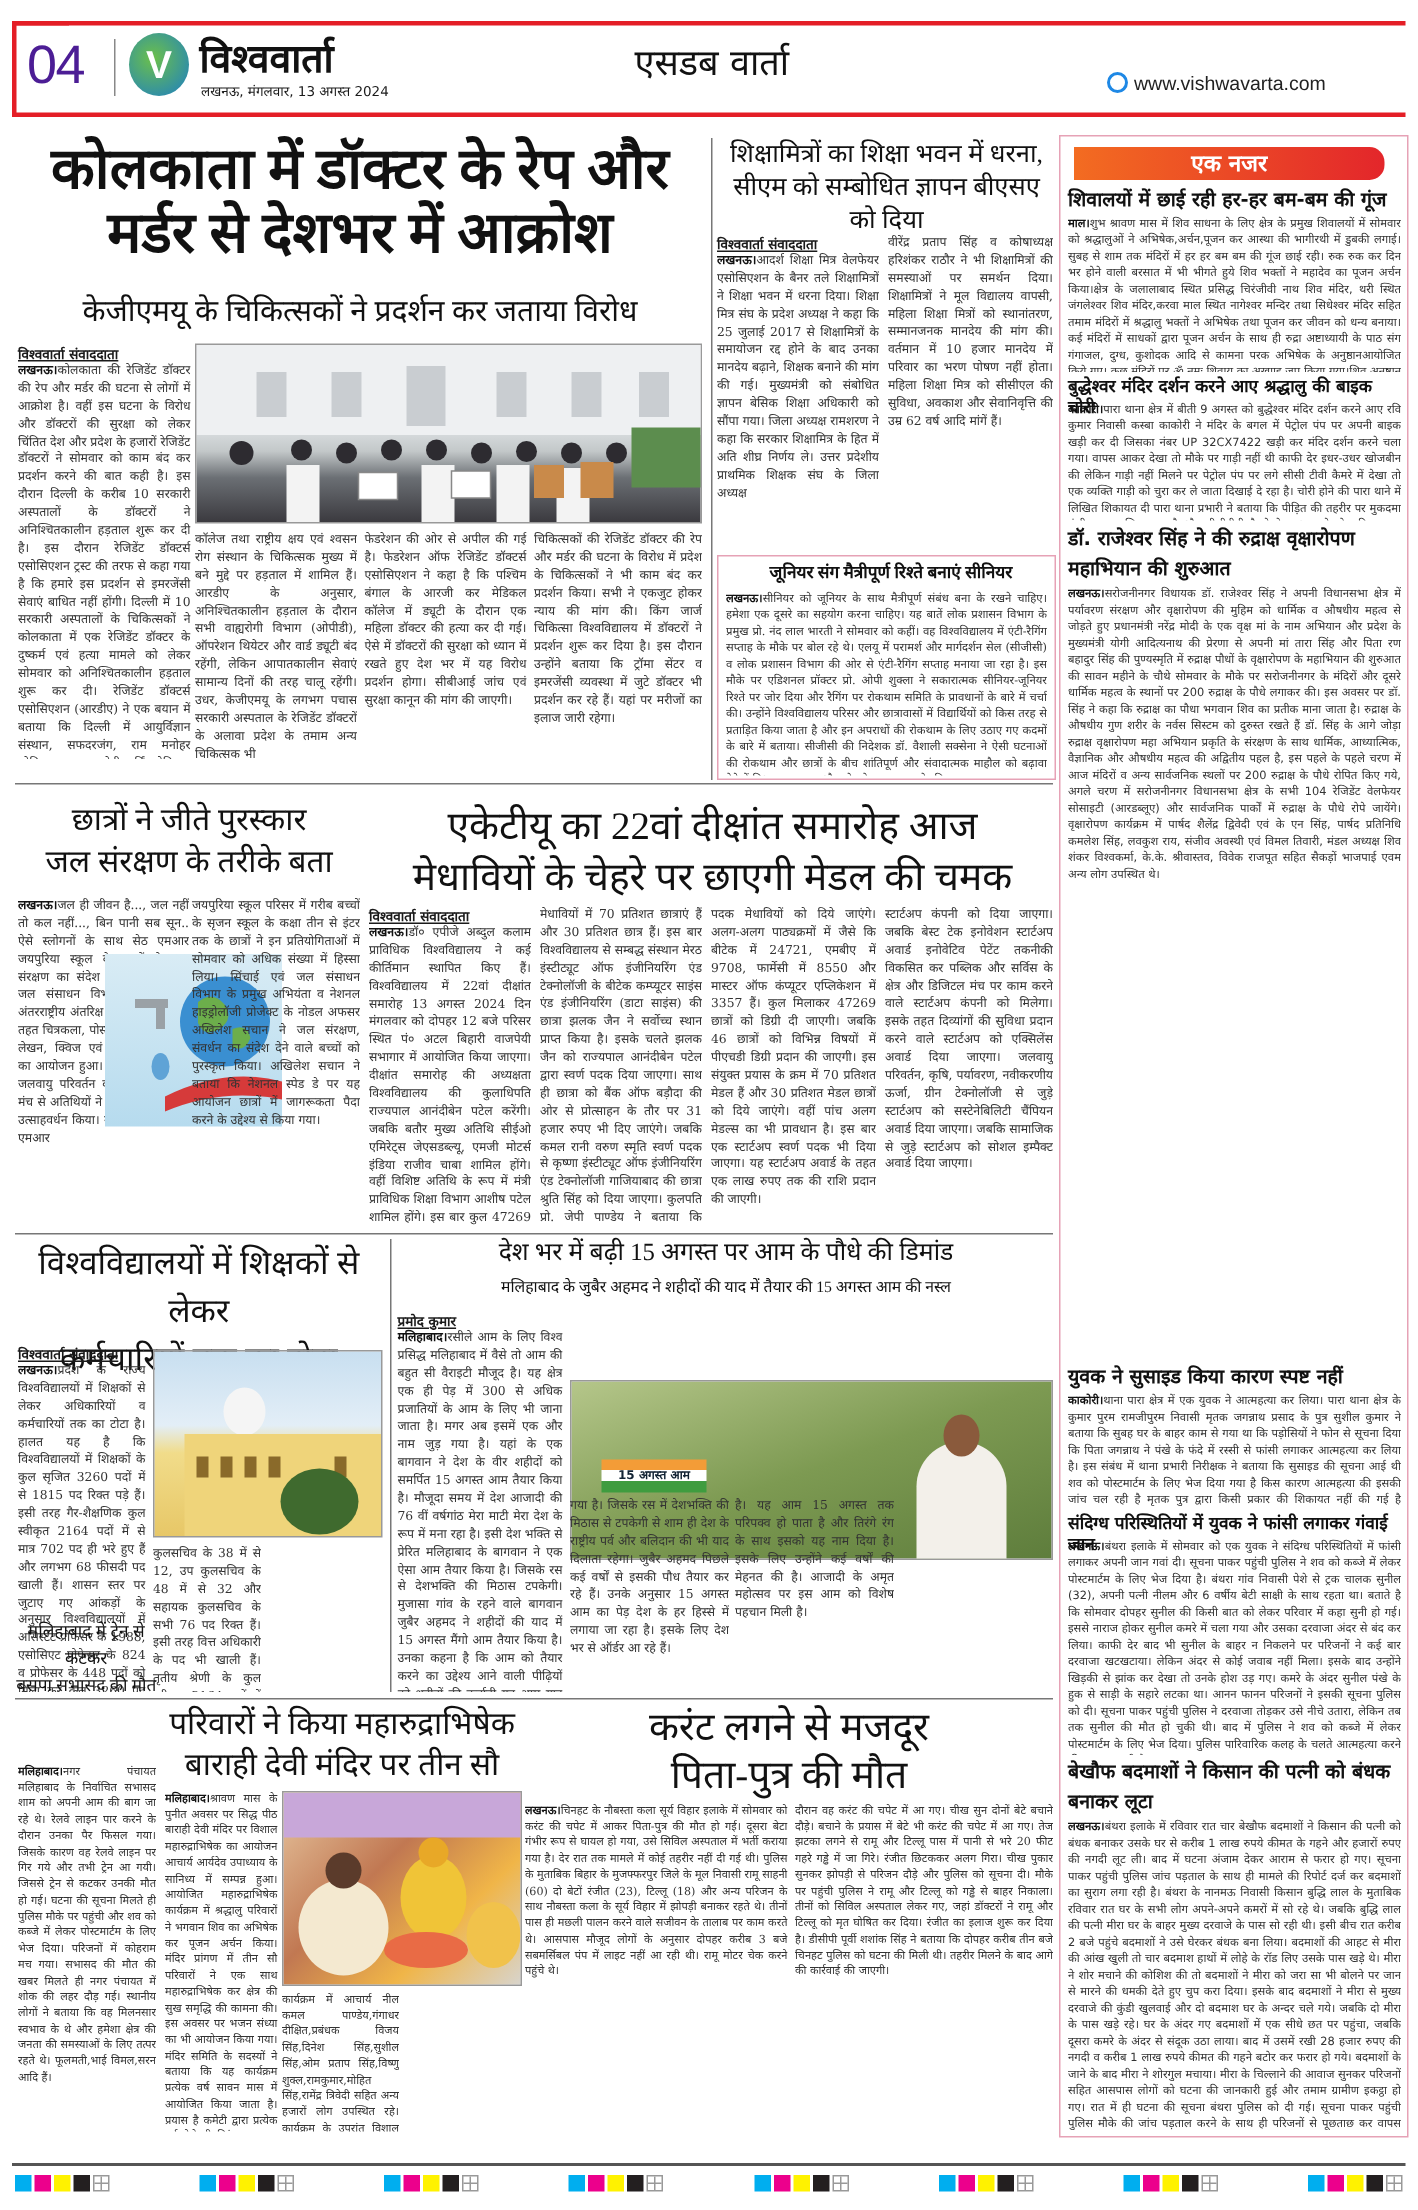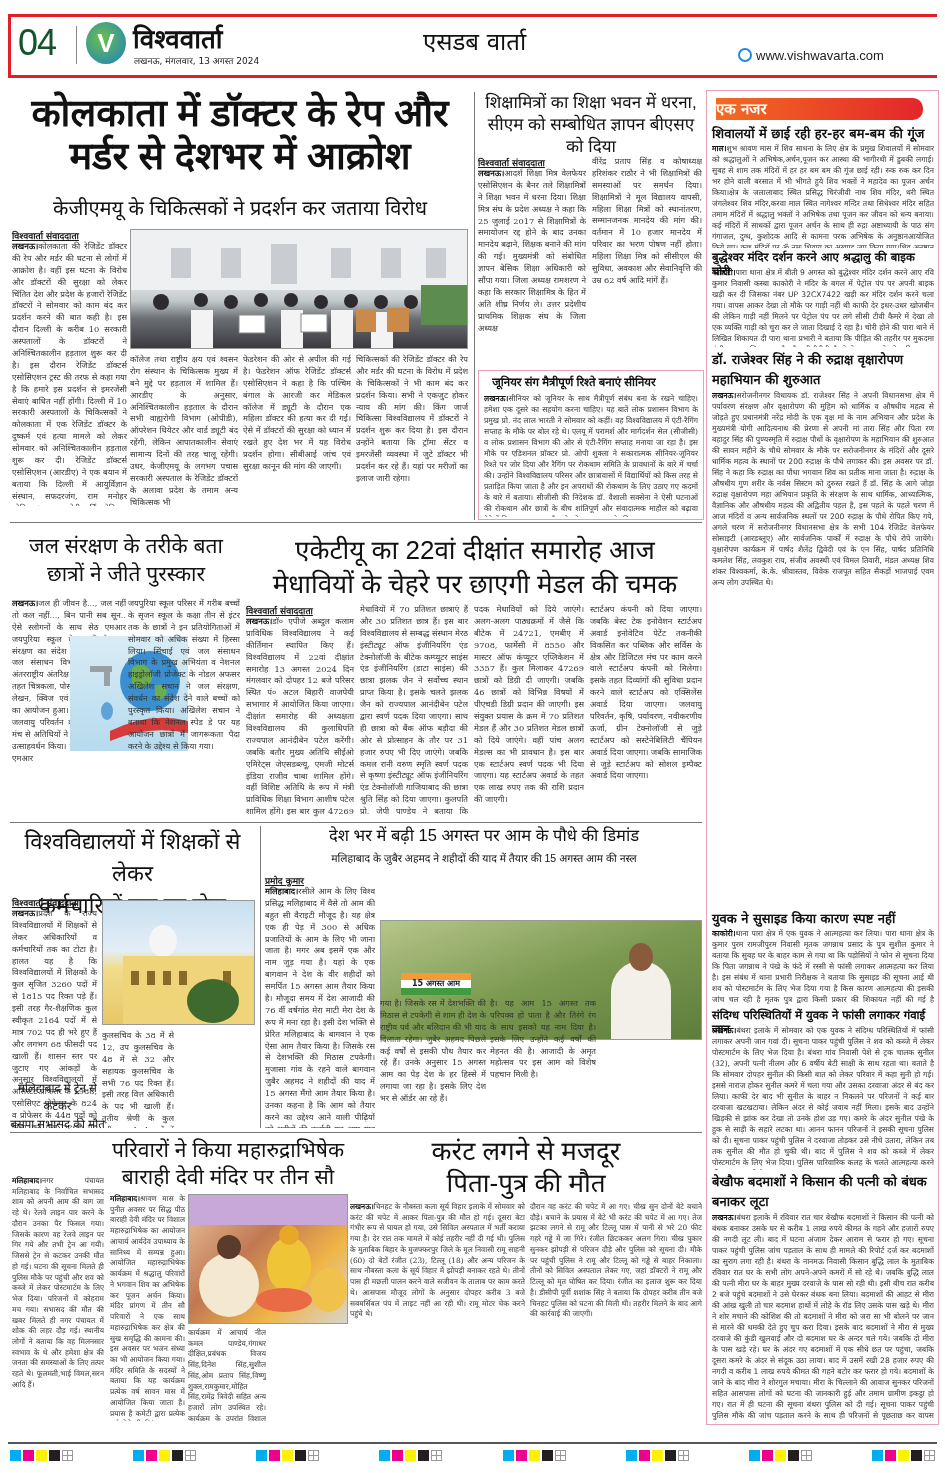--- a/index.html
+++ b/index.html
@@ -1,39 +1,39 @@
 <!DOCTYPE html>
 <html><head>
 <meta charset="utf-8">
 <style>
 *{box-sizing:border-box;margin:0;padding:0}
 body{width:945px;height:1473px;background:#fff;font-family:"DejaVu Serif",serif;color:#1a1a1a;overflow:hidden;position:relative}
 .abs{position:absolute}
 
 #mast{left:8px;top:14px;width:929px;height:64px;border-left:3px solid #e41e26;border-top:3px solid #e41e26;border-bottom:3px solid #e41e26}
 #mast:before{content:"";position:absolute;left:-3px;top:-3px;width:38px;height:3px;background:#e41e26}
-#pgno{left:18px;top:22px;font:36px "Liberation Sans",sans-serif;letter-spacing:-1px;color:#14532d}
+#pgno{left:18px;top:22px;font:36px "Liberation Sans",sans-serif;letter-spacing:-1px;color:#4c1d95}
 #mastdiv{left:76px;top:26px;width:1px;height:38px;background:#888}
 #logo{left:86px;top:22px;width:40px;height:42px;border-radius:50%;background:radial-gradient(circle at 40% 40%,#6cc04a,#1b7dc6);display:flex;align-items:center;justify-content:center;color:#fff;font:bold 26px "Liberation Sans",sans-serif}
 #brand{left:133px;top:20px;font:bold 26px "DejaVu Sans",sans-serif;color:#111}
 #dateline{left:134px;top:54px;font:9px "DejaVu Sans",sans-serif}
 #section{left:423px;top:24px;font:24px "DejaVu Sans",sans-serif;color:#111}
 #web{left:738px;top:48px;font:13px "Liberation Sans",sans-serif;color:#222}
 #ie{display:inline-block;width:14px;height:14px;border-radius:50%;border:2px solid #1e88e5;margin-right:4px;vertical-align:-2px}
 
-.hl{font-family:Liberation Sans, sans-serif;color:#111;text-align:center;line-height:1.1}
+.hl{font-family:Liberation Serif, serif;color:#111;text-align:center;line-height:1.1}
 .by{font:bold 9px "DejaVu Sans",sans-serif;text-decoration:underline}
 .txt{font:8.2px/1.45 "DejaVu Serif",serif;color:#333;text-align:justify;overflow:hidden}
 .txt b{font-weight:bold;color:#111}
 .photo{overflow:hidden;border:1px solid #999}
 .vr{width:1px;background:#777}
 .hr{height:1px;background:#777}
 
 #side{left:706px;top:90px;width:233px;height:1335px;border:1px solid #e6a2b6;background:#fff}
-#nazar{left:716px;top:98px;width:207px;height:22px;background:linear-gradient(90deg,#f36c21,#e3262b);border-radius:0 10px 10px 0;color:#fff;font:bold 15px "DejaVu Sans",sans-serif;text-align:left;line-height:22px}
+#nazar{left:716px;top:98px;width:207px;height:22px;background:linear-gradient(90deg,#f36c21,#e3262b);border-radius:0 10px 10px 0;color:#fff;font:bold 15px "DejaVu Sans",sans-serif;text-align:center;line-height:22px}
 .sh{font:bold 13px "DejaVu Sans",sans-serif;color:#111;line-height:1.2}
 .stxt{font:7.6px/1.45 "DejaVu Sans",sans-serif;color:#333;text-align:justify;overflow:hidden}
 .stxt b{color:#111}
 .box{border:1px solid #e6a2b6}
 
 .reg{display:flex;gap:2px;align-items:center}
 .reg span{display:inline-block;width:11px;height:11px}
 .c{background:#00aeef}.m{background:#ec008c}.y{background:#fff200}.k{background:#231f20}
 .grid{border:1px solid #999;background:linear-gradient(#999,#999) center/1px 100% no-repeat,linear-gradient(#999,#999) center/100% 1px no-repeat}
 </style>
@@ -95,28 +95,28 @@
 <div class="abs txt" style="left:243px;top:354px;width:108px;height:152px">फेडरेशन की ओर से अपील की गई है। फेडरेशन ऑफ रेजिडेंट डॉक्टर्स एसोसिएशन ने कहा है कि पश्चिम बंगाल के आरजी कर मेडिकल कॉलेज में ड्यूटी के दौरान एक महिला डॉक्टर की हत्या कर दी गई। ऐसे में डॉक्टरों की सुरक्षा को ध्यान में रखते हुए देश भर में यह विरोध प्रदर्शन होगा। सीबीआई जांच एवं सुरक्षा कानून की मांग की जाएगी।</div>
 <div class="abs txt" style="left:356px;top:354px;width:112px;height:152px">चिकित्सकों की रेजिडेंट डॉक्टर की रेप और मर्डर की घटना के विरोध में प्रदेश के चिकित्सकों ने भी काम बंद कर प्रदर्शन किया। सभी ने एकजुट होकर न्याय की मांग की। किंग जार्ज चिकित्सा विश्वविद्यालय में डॉक्टरों ने प्रदर्शन शुरू कर दिया है। इस दौरान उन्होंने बताया कि ट्रॉमा सेंटर व इमरजेंसी व्यवस्था में जुटे डॉक्टर भी प्रदर्शन कर रहे हैं। यहां पर मरीजों का इलाज जारी रहेगा।</div>
 <div class="abs vr" style="left:474px;top:92px;height:428px"></div>
 
 <div class="abs hl" style="left:480px;top:92px;width:222px;font-size:17px;line-height:1.28">शिक्षामित्रों का शिक्षा भवन में धरना, सीएम को सम्बोधित ज्ञापन बीएसए को दिया</div>
 <div class="abs by" style="left:478px;top:156px">विश्ववार्ता संवाददाता</div>
 <div class="abs txt" style="left:478px;top:168px;width:108px;height:198px"><b>लखनऊ।</b><span>आदर्श शिक्षा मित्र वेलफेयर एसोसिएशन के बैनर तले शिक्षामित्रों ने शिक्षा भवन में धरना दिया। शिक्षा मित्र संघ के प्रदेश अध्यक्ष ने कहा कि 25 जुलाई 2017 से शिक्षामित्रों के समायोजन रद्द होने के बाद उनका मानदेय बढ़ाने, शिक्षक बनाने की मांग की गई। मुख्यमंत्री को संबोधित ज्ञापन बेसिक शिक्षा अधिकारी को सौंपा गया। जिला अध्यक्ष रामशरण ने कहा कि सरकार शिक्षामित्र के हित में अति शीघ्र निर्णय ले। उत्तर प्रदेशीय प्राथमिक शिक्षक संघ के जिला अध्यक्ष</span></div>
 <div class="abs txt" style="left:592px;top:156px;width:110px;height:210px">वीरेंद्र प्रताप सिंह व कोषाध्यक्ष हरिशंकर राठौर ने भी शिक्षामित्रों की समस्याओं पर समर्थन दिया। शिक्षामित्रों ने मूल विद्यालय वापसी, महिला शिक्षा मित्रों को स्थानांतरण, सम्मानजनक मानदेय की मांग की। वर्तमान में 10 हजार मानदेय में परिवार का भरण पोषण नहीं होता। महिला शिक्षा मित्र को सीसीएल की सुविधा, अवकाश और सेवानिवृत्ति की उम्र 62 वर्ष आदि मांगें हैं।</div>
 
 <div class="abs box" style="left:478px;top:370px;width:226px;height:150px"></div>
-<div class="abs hl" style="left:464px;top:376px;width:220px;font-size:11.5px;font-weight:bold">जूनियर संग मैत्रीपूर्ण रिश्ते बनाएं सीनियर</div>
+<div class="abs hl" style="left:484px;top:376px;width:220px;font-size:11.5px;font-weight:bold">जूनियर संग मैत्रीपूर्ण रिश्ते बनाएं सीनियर</div>
 <div class="abs txt" style="left:484px;top:393px;width:214px;height:124px;font-size:7.6px"><b>लखनऊ।</b><span>सीनियर को जूनियर के साथ मैत्रीपूर्ण संबंध बना के रखने चाहिए। हमेशा एक दूसरे का सहयोग करना चाहिए। यह बातें लोक प्रशासन विभाग के प्रमुख प्रो. नंद लाल भारती ने सोमवार को कहीं। वह विश्वविद्यालय में एंटी-रैगिंग सप्ताह के मौके पर बोल रहे थे। एलयू में परामर्श और मार्गदर्शन सेल (सीजीसी) व लोक प्रशासन विभाग की ओर से एंटी-रैगिंग सप्ताह मनाया जा रहा है। इस मौके पर एडिशनल प्रॉक्टर प्रो. ओपी शुक्ला ने सकारात्मक सीनियर-जूनियर रिश्ते पर जोर दिया और रैगिंग पर रोकथाम समिति के प्रावधानों के बारे में चर्चा की। उन्होंने विश्वविद्यालय परिसर और छात्रावासों में विद्यार्थियों को किस तरह से प्रताड़ित किया जाता है और इन अपराधों की रोकथाम के लिए उठाए गए कदमों के बारे में बताया। सीजीसी की निदेशक डॉ. वैशाली सक्सेना ने ऐसी घटनाओं की रोकथाम और छात्रों के बीच शांतिपूर्ण और संवादात्मक माहौल को बढ़ावा देने में विश्वास, सम्मान और स्नेह के महत्व पर जोर दिया।</span></div>
 
 <div class="abs hr" style="left:10px;top:522px;width:692px"></div>
 
 <div class="abs hl" style="left:10px;top:532px;width:232px;font-size:21px;line-height:1.35">
+  <div>छात्रों ने जीते पुरस्कार</div>
   <div>जल संरक्षण के तरीके बता</div>
-  <div>छात्रों ने जीते पुरस्कार</div>
 </div>
 <div class="abs txt" style="left:12px;top:598px;width:114px;height:220px"><b>लखनऊ।</b><span>जल ही जीवन है..., जल नहीं तो कल नहीं..., बिन पानी सब सून.. ऐसे स्लोगनों के साथ सेठ एमआर जयपुरिया स्कूल के छात्रों ने जल संरक्षण का संदेश दिया। सिंचाई एवं जल संसाधन विभाग की ओर से अंतरराष्ट्रीय अंतरिक्ष दिवस कार्यक्रम के तहत चित्रकला, पोस्टर, कोलाज, निबंध लेखन, क्विज एवं डिबेट प्रतियोगिता का आयोजन हुआ। छात्रों ने पोस्टर पर जलवायु परिवर्तन का दृश्य उकेरा तो मंच से अतिथियों ने पुरस्कृत कर उनका उत्साहवर्धन किया। गोमती नगर के सेठ एमआर</span></div>
 <div class="abs photo" style="left:70px;top:636px;width:118px;height:115px;border:none;background:linear-gradient(180deg,#d9ecf5,#b6dbee)">
   <svg width="118" height="115" viewBox="0 0 118 115">
     <rect x="20" y="30" width="22" height="6" fill="#9aa1a6"></rect>
       <rect x="34" y="30" width="6" height="20" fill="#9aa1a6"></rect>
     <circle cx="80" cy="45" r="30" fill="#3a8fd1"></circle>
       <path d="M62 32 q10 -8 18 2 q6 10 -4 16 q-10 6 -14 -4z" fill="#6cae4b"></path>
       <path d="M85 50 q10 -4 12 6 q-4 10 -12 6z" fill="#6cae4b"></path>
     <path d="M40 95 q40 -20 78 -10 l0 12 q-40 -8 -78 8z" fill="#d63a3a"></path>

